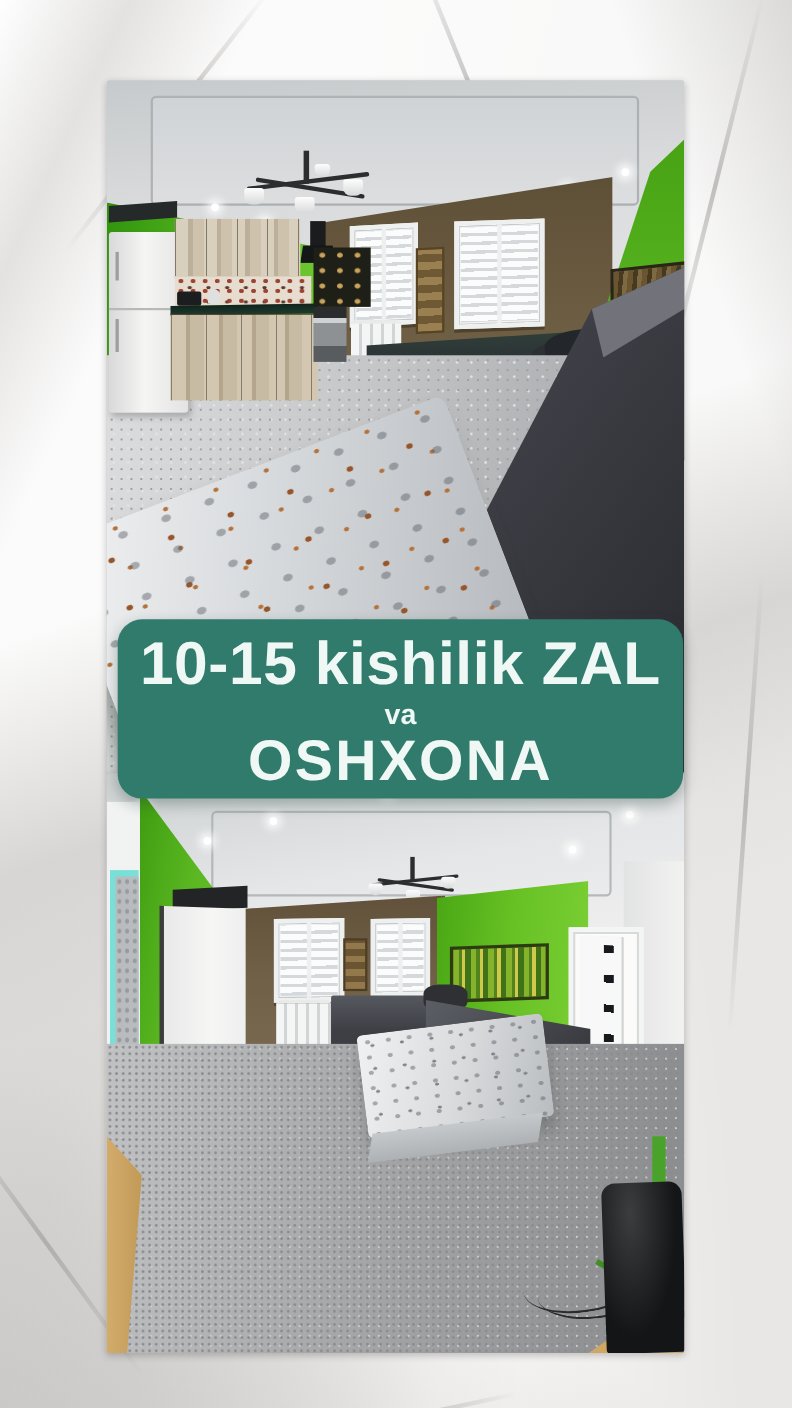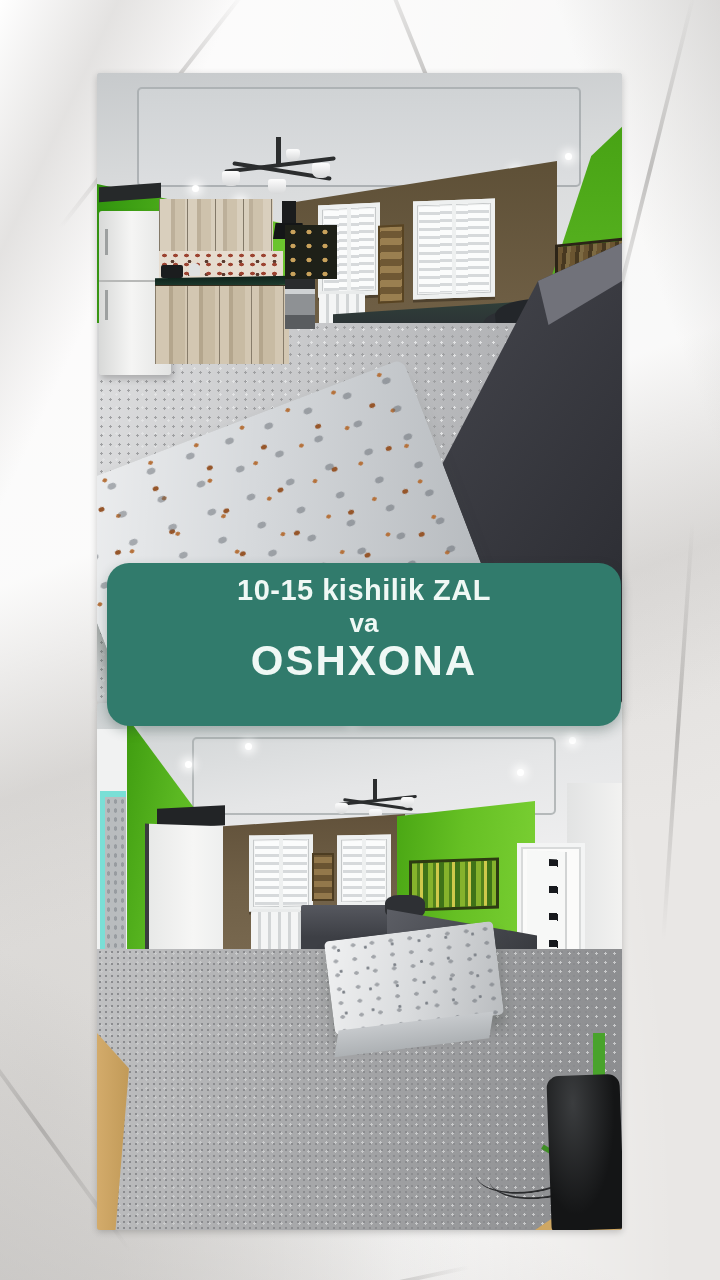--- a/index.html
+++ b/index.html
@@ -208,23 +208,23 @@
   .rod{background:#2b2d2e;}
   .shade{background:linear-gradient(#fdfdfd,#d8d9da);border-radius:3px 3px 7px 7px;}
   .p1-chand{left:125px;top:64px;width:118px;height:66px;}
   .p2-chand{left:238px;top:76px;width:84px;height:48px;}
 
   
   .banner{left:107px;top:563px;width:514px;height:163px;border-radius:22px;
     background:#317b6c;box-shadow:0 5px 12px rgba(30,60,52,.30);
     display:flex;flex-direction:column;align-items:center;justify-content:flex-start;
     color:#eff8f5;text-align:center;z-index:10;position:absolute;}
-  .banner h1{margin:13px 0 0 0;font-size:29px;font-weight:700;letter-spacing:.5px;line-height:1.0;}
+  .banner h1{margin:13px 0 0 0;font-size:55px;font-weight:700;letter-spacing:.5px;line-height:1.0;}
   .banner .va{margin-top:5px;font-size:26px;font-weight:700;line-height:1.0;}
-  .banner h2{margin:4px 0 0 0;font-size:42px;font-weight:700;letter-spacing:2px;line-height:1.0;}
+  .banner h2{margin:4px 0 0 0;font-size:52px;font-weight:700;letter-spacing:2px;line-height:1.0;}
 </style>
 </head>
 <body>
 
 <div class="canvas">
 
   <div class="paper">
     <div class="crease c1"></div>
     <div class="crease c2"></div>
     <div class="crease c3"></div>

